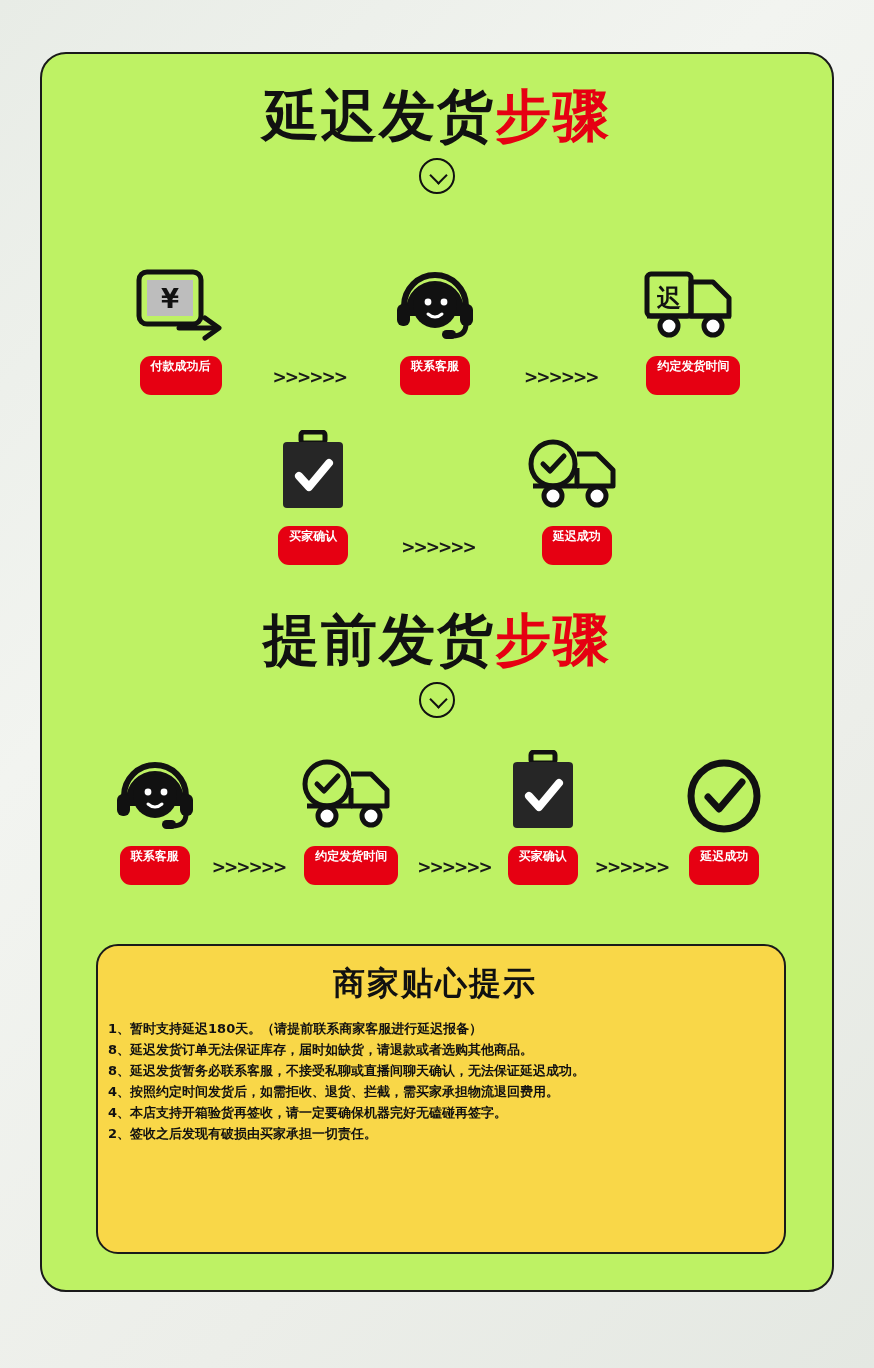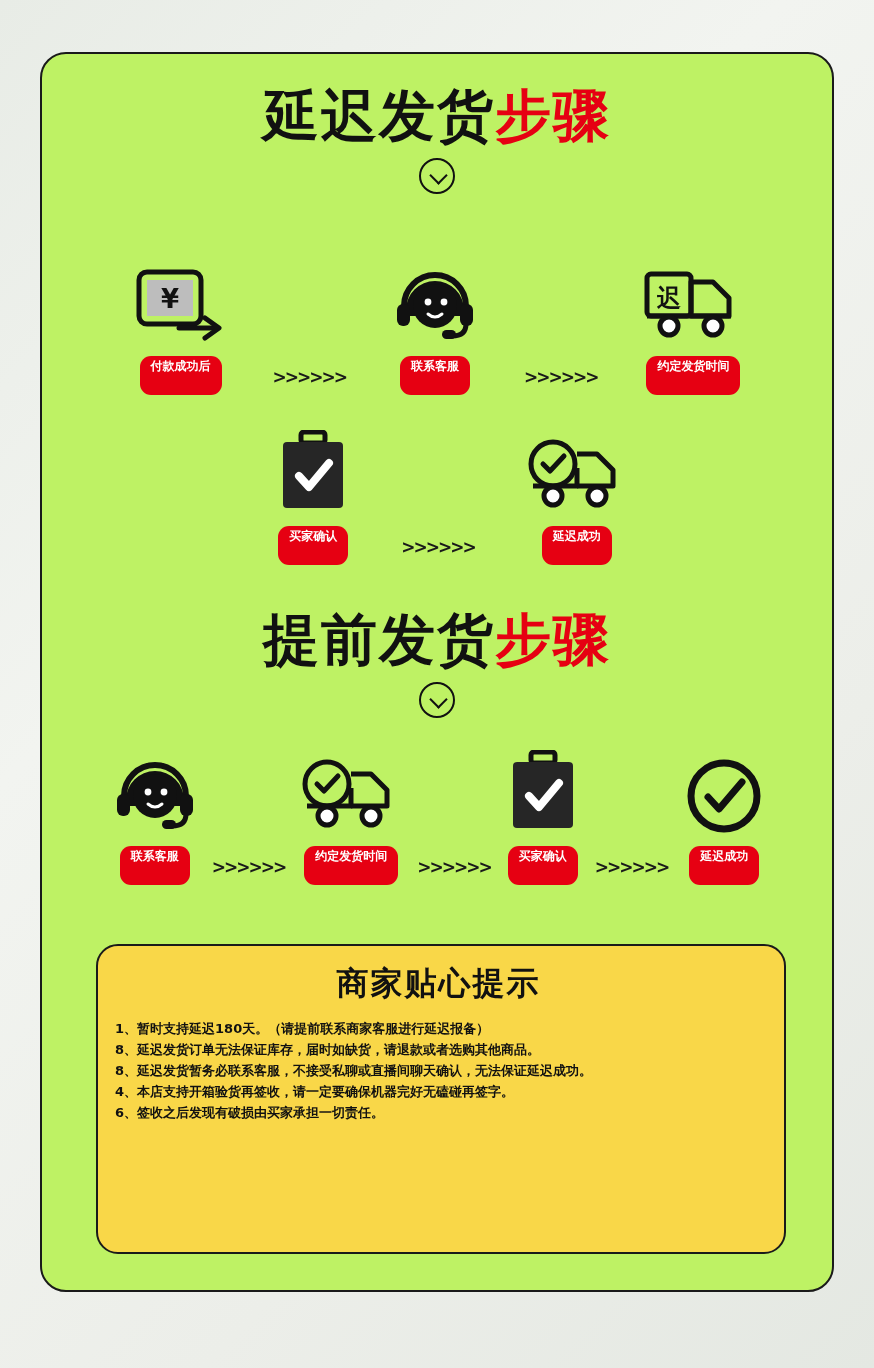--- a/index.html
+++ b/index.html
@@ -107,21 +107,21 @@
   .tips {
     position: absolute;
     left: 54px;
     top: 890px;
     width: 690px;
     height: 310px;
     background: #f9d748;
     border: 2px solid #1a1a1a;
     border-radius: 22px;
     box-sizing: border-box;
-    padding: 16px 22px 0 17px;
+    padding: 16px 22px 0 10px;
   }
   .tips-title {
     text-align: center;
     font-size: 32px;
     font-weight: bold;
     color: #111;
     letter-spacing: 2px;
     margin-bottom: 12px;
     font-family: "DejaVu Sans", "Liberation Sans", sans-serif;
   }
@@ -307,17 +307,18 @@
       </div>
       <span class="pill">延迟成功</span>
     </div>
   </div>
 
   <div class="tips">
     <div class="tips-title">商家贴心提示</div>
     <div class="tip-line">1、暂时支持延迟180天。（请提前联系商家客服进行延迟报备）</div>
     <div class="tip-line">8、延迟发货订单无法保证库存，届时如缺货，请退款或者选购其他商品。</div>
     <div class="tip-line">8、延迟发货暂务必联系客服，不接受私聊或直播间聊天确认，无法保证延迟成功。</div>
+    <div class="tip-line">4、按照约定时间发货后，如需拒收、退货、拦截，需买家承担物流退回费用。</div>
     <div class="tip-line">4、本店支持开箱验货再签收，请一定要确保机器完好无磕碰再签字。</div>
-    <div class="tip-line">6、签收之后发现有破损由买家承担一切责任。</div>
+    <div class="tip-line">2、签收之后发现有破损由买家承担一切责任。</div>
   </div>
 
 </div>
 
 </body></html>

